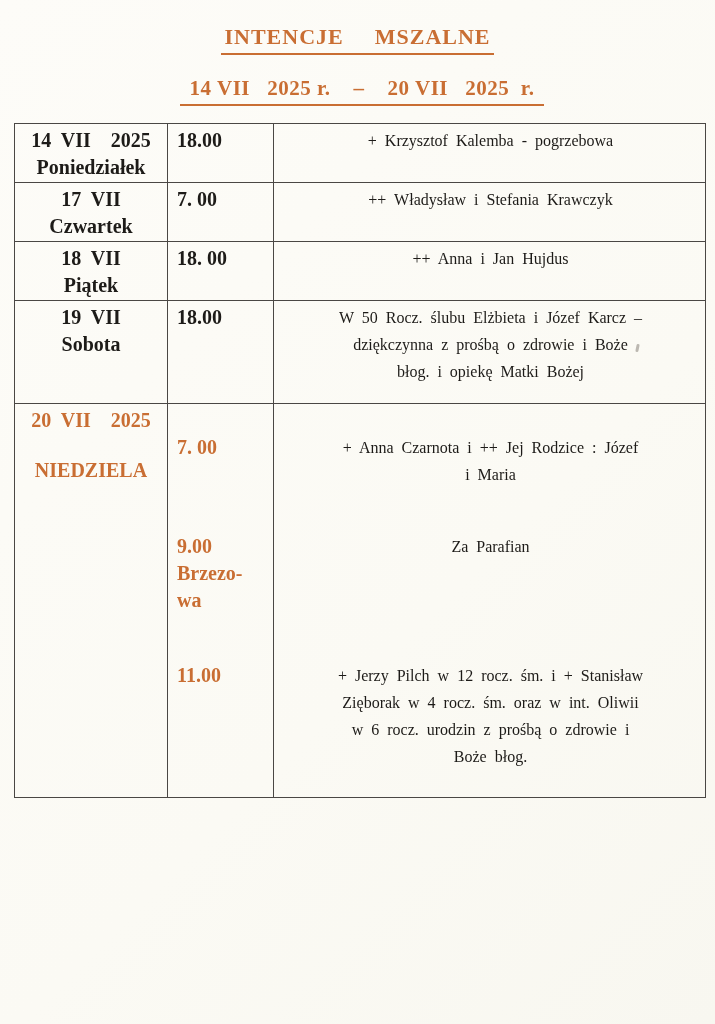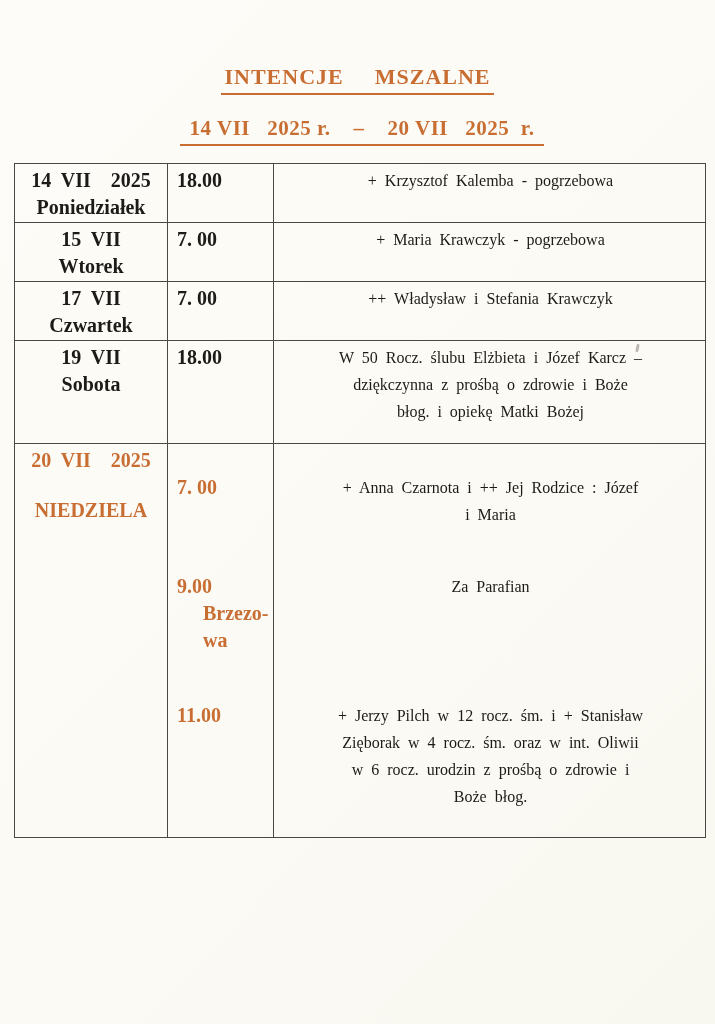--- a/index.html
+++ b/index.html
@@ -10,21 +10,21 @@
   }
   .page{
     position:relative;
     width:715px;height:1024px;
     background:linear-gradient(135deg,#fdfcf8 0%, #fbfaf4 60%, #f8f7f0 100%);
     color:var(--ink,#1d1b18);
     overflow:hidden;
     box-sizing:border-box;
   }
   
-  .h1-wrap{padding-top:64px;text-align:center;}
+  .h1-wrap{padding-top:24px;text-align:center;}
   .h1{
     display:inline-block;
     color:var(--accent,#c96e33);
     font-weight:bold;
     font-size:22px;
     letter-spacing:1px;
     word-spacing:9px;
     white-space:pre;
     border-bottom:2px solid var(--accent,#c96e33);
     padding:0 3px 3px 3px;
@@ -77,21 +77,21 @@
     white-space:pre-line;
     word-spacing:4px;
     text-align:center;
   }
   
   .sun-accent{color:var(--accent,#c96e33);}
   td.date .d2.gap{margin-top:23px;}
   .block{display:block;}
   .b1{min-height:72px;}
   .b2{min-height:102px;}
-  .place{white-space:pre-line;margin-left:26px;}
+  .place{white-space:pre-line;}
   
   .speck{
     position:absolute;left:636px;top:344px;
     width:3px;height:8px;
     background:#9a958e;
     border-radius:2px;
     transform:rotate(12deg);
     opacity:.65;
   }
 </style>
@@ -117,39 +117,39 @@
     <tbody>
       <tr class="h57">
         <td class="date">
           <div class="d1">14 VII  2025</div>
           <div class="d2">Poniedziałek</div>
         </td>
         <td class="time">18.00</td>
         <td class="int">+  Krzysztof  Kalemba  -  pogrzebowa</td>
       </tr>
 
-      <tr class="h57">
-        <td class="date">
-          <div class="d1">15 VII</div>
-          <div class="d2">Wtorek</div>
-        </td>
-        <td class="time">7. 00</td>
-        <td class="int">+  Maria  Krawczyk  - pogrzebowa</td>
-      </tr>
 
 
       <tr class="h51">
         <td class="date">
           <div class="d1">17 VII</div>
           <div class="d2">Czwartek</div>
         </td>
         <td class="time">7. 00</td>
         <td class="int">++ Władysław  i  Stefania  Krawczyk</td>
       </tr>
 
+      <tr class="h57">
+        <td class="date">
+          <div class="d1">18 VII</div>
+          <div class="d2">Piątek</div>
+        </td>
+        <td class="time">18. 00</td>
+        <td class="int">++  Anna  i  Jan  Hujdus</td>
+      </tr>
 
       <tr class="h103">
         <td class="date">
           <div class="d1">19 VII</div>
           <div class="d2">Sobota</div>
         </td>
         <td class="time">18.00</td>
         <td class="int">W  50  Rocz.  ślubu  Elżbieta  i  Józef  Karcz –
 dziękczynna z  prośbą  o  zdrowie i Boże
 błog.  i  opiekę  Matki  Bożej</td>

